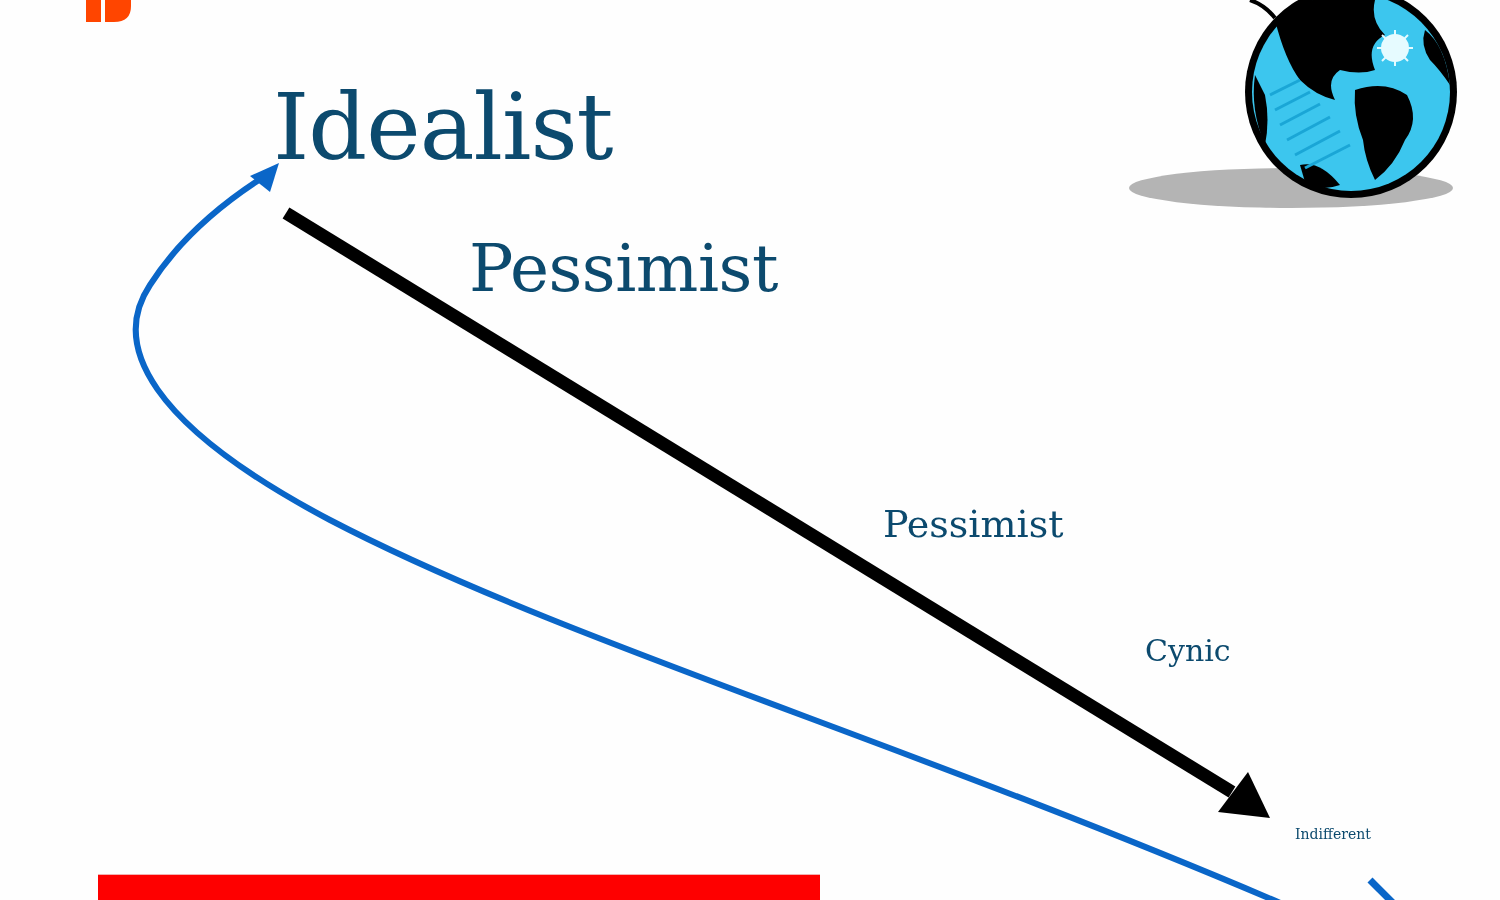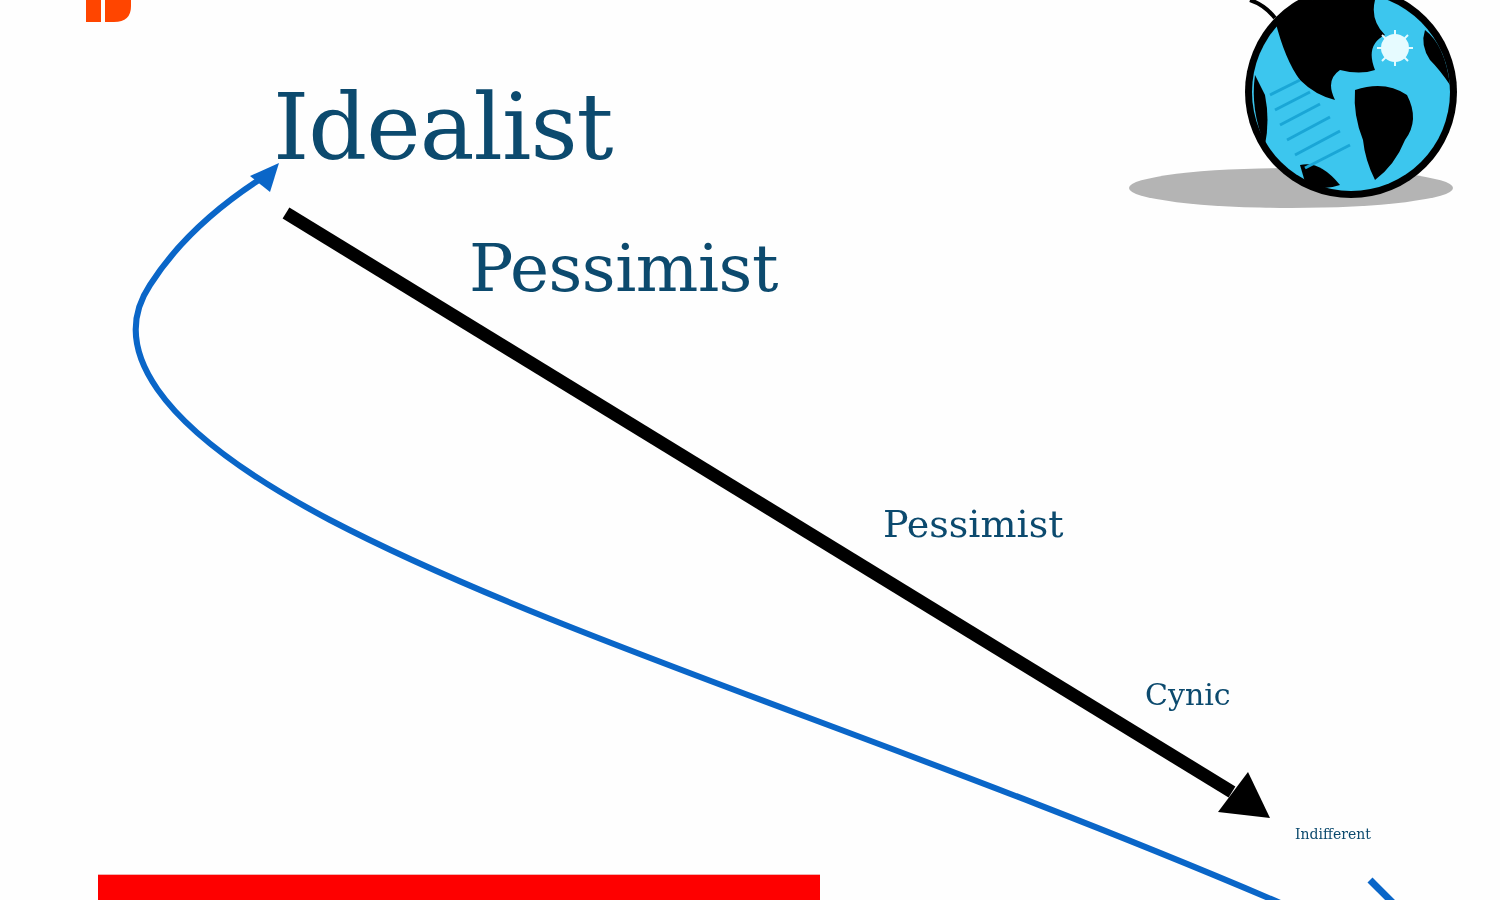--- a/index.html
+++ b/index.html
@@ -30,21 +30,21 @@
       position: absolute;
       white-space: nowrap;
       line-height: 1;
       color: #0c4a6e;
       font-family: "DejaVu Serif", "Liberation Serif", serif;
     }
     .lbl-idealist   { left: 273px;  top: 82px;  font-size: 92px; letter-spacing: -1px; }
     .lbl-optimist   { left: 469px;  top: 236px; font-size: 66px; letter-spacing: -0.5px; }
     .lbl-realist    { left: 699px;  top: 385px; font-size: 52px; }
     .lbl-pessimist  { left: 883px;  top: 505px; font-size: 38px; }
-    .lbl-cynic      { left: 1145px; top: 636px; font-size: 30px; margin-top: 44px; }
+    .lbl-cynic      { left: 1145px; top: 636px; font-size: 30px; }
     .lbl-indifferent{ left: 1295px; top: 827px; font-size: 14px; }
 
     .logo {
       position: absolute;
       left: 86px;
       top: 0;
       width: 48px;
       height: 24px;
     }
     .globe {

